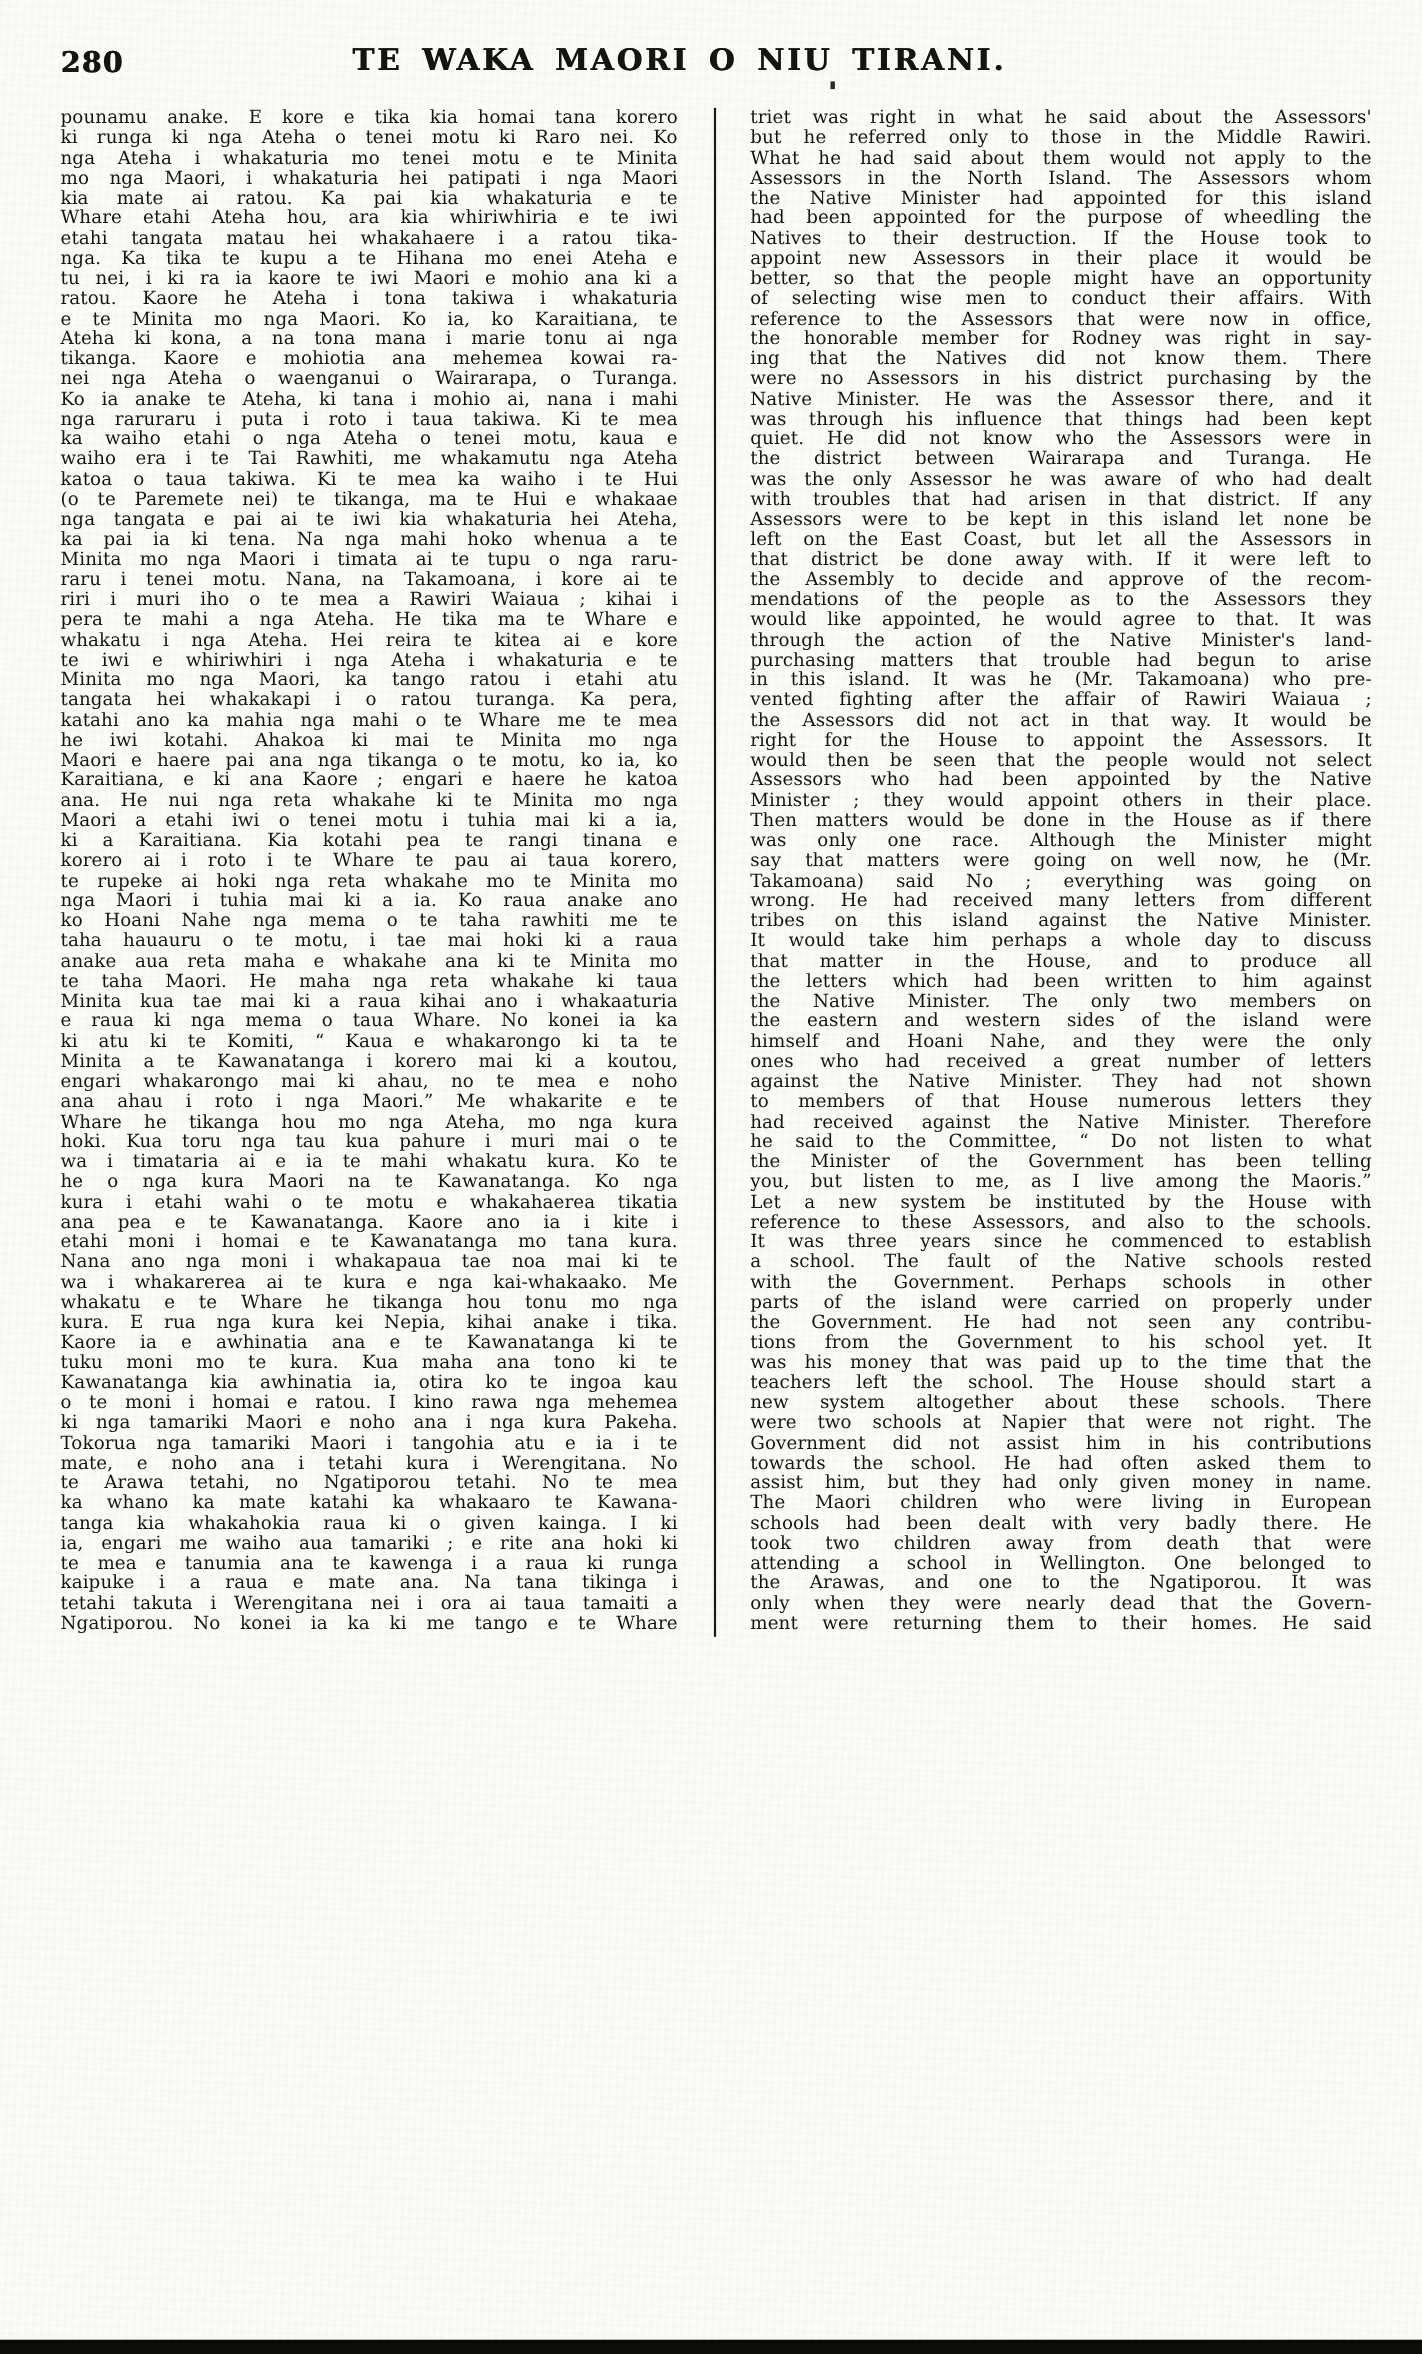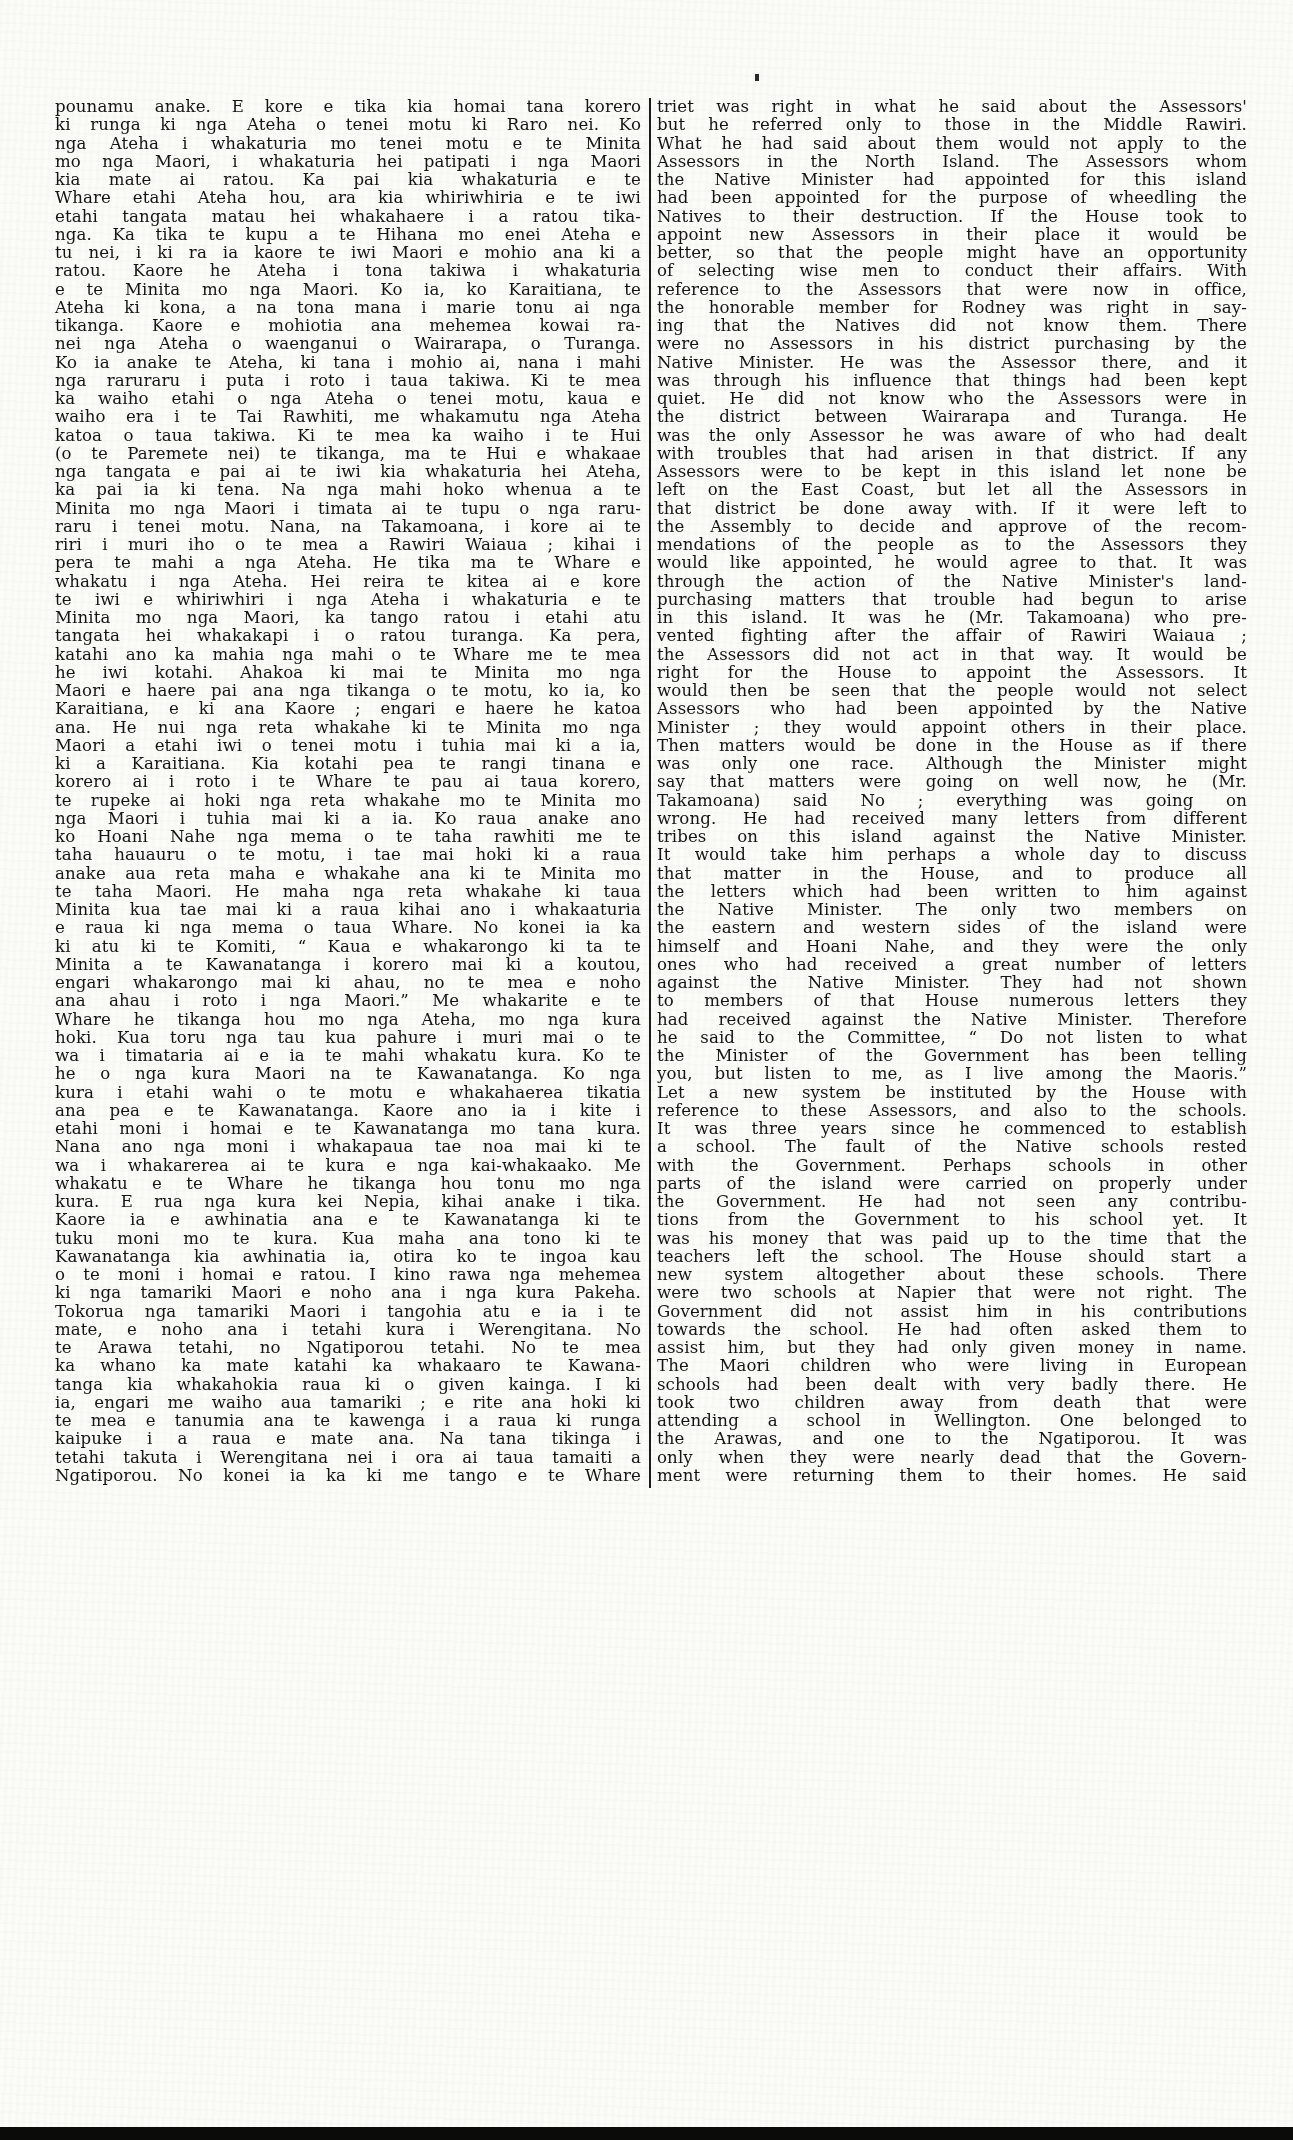--- a/index.html
+++ b/index.html
@@ -54,20 +54,21 @@
     letter-spacing: 2.5px;
     word-spacing: 6px;
     text-shadow: 0.5px 0 0 #151412;
   }
   .columns {
     position: absolute;
     top: 98px;
     left: 55px;
     width: 1192px;
     display: flex;
+    gap: 25px;
   }
   .column {
     font-size: 16.6px;
     line-height: 18.26px;
     letter-spacing: 0.1px;
   }
   .column.left  { width: 586px; }
   .column.right { width: 590px; }
   .column-divider {
     width: 2px;
@@ -97,20 +98,24 @@
     width: 4px;
     height: 7px;
     background: #2a2a28;
   }
 </style>
 </head>
 <body>
 
 <div class="page">
 
+  <div class="masthead">
+    <div class="page-number">280</div>
+    <div class="paper-title">TE WAKA MAORI O NIU TIRANI.</div>
+  </div>
 
   <div class="top-scan-speck"></div>
 
   <div class="columns">
     <div class="column left">
         <div class="text-line">pounamu anake.  E kore e tika kia homai tana korero</div>
         <div class="text-line">ki runga ki nga Ateha o tenei motu ki Raro nei.  Ko</div>
         <div class="text-line">nga Ateha i whakaturia mo tenei motu e te Minita</div>
         <div class="text-line">mo nga Maori, i whakaturia hei patipati i nga Maori</div>
         <div class="text-line">kia mate ai ratou.  Ka pai kia whakaturia e te</div>

